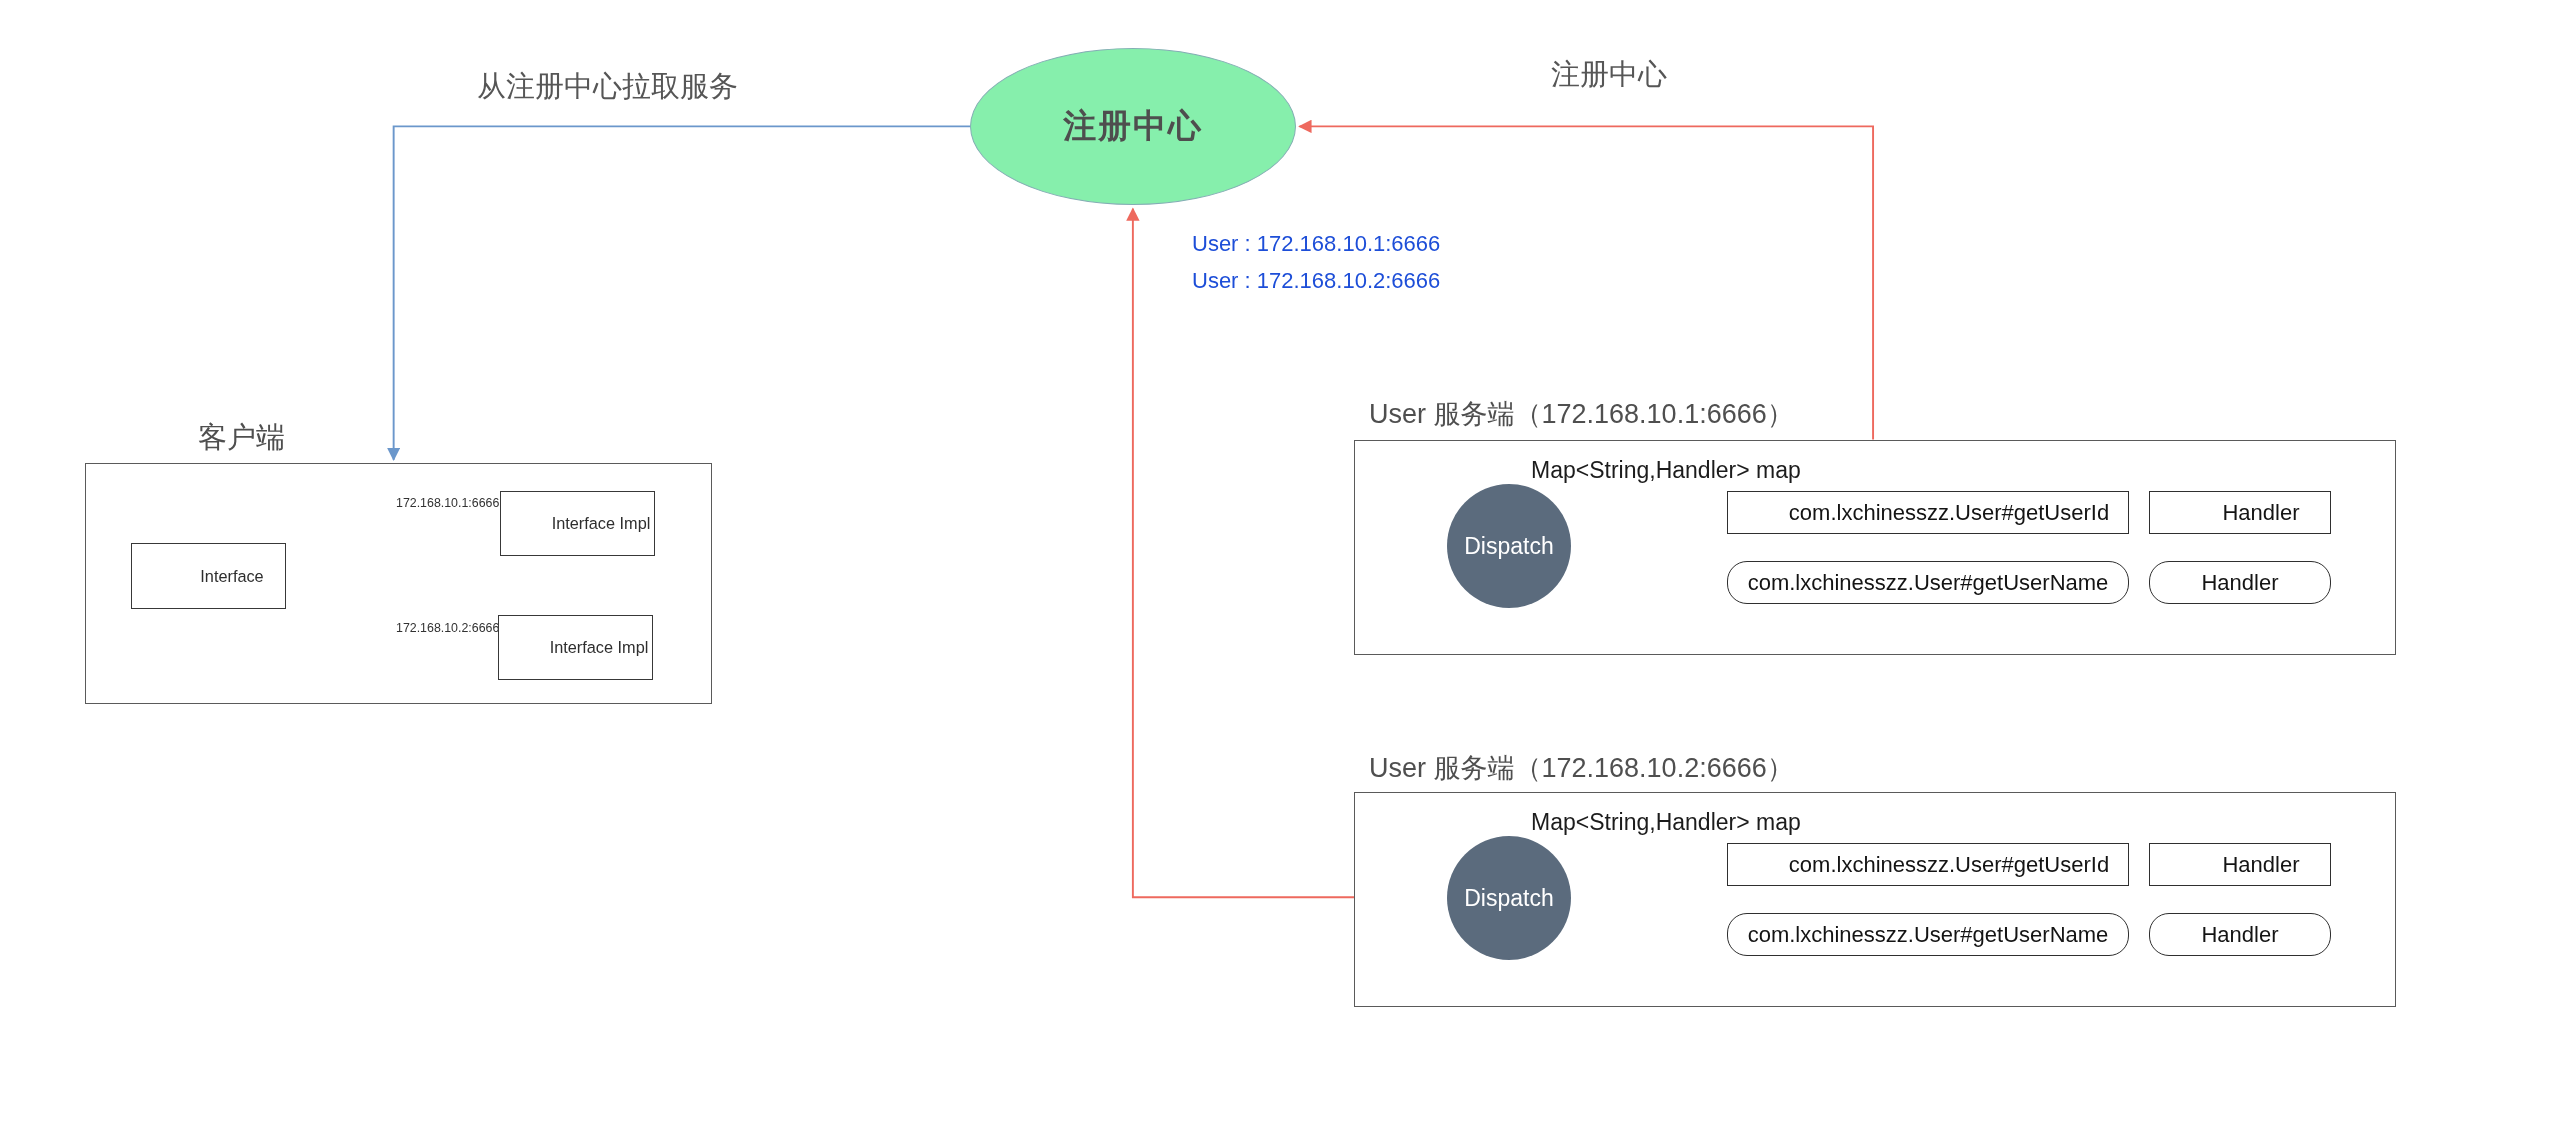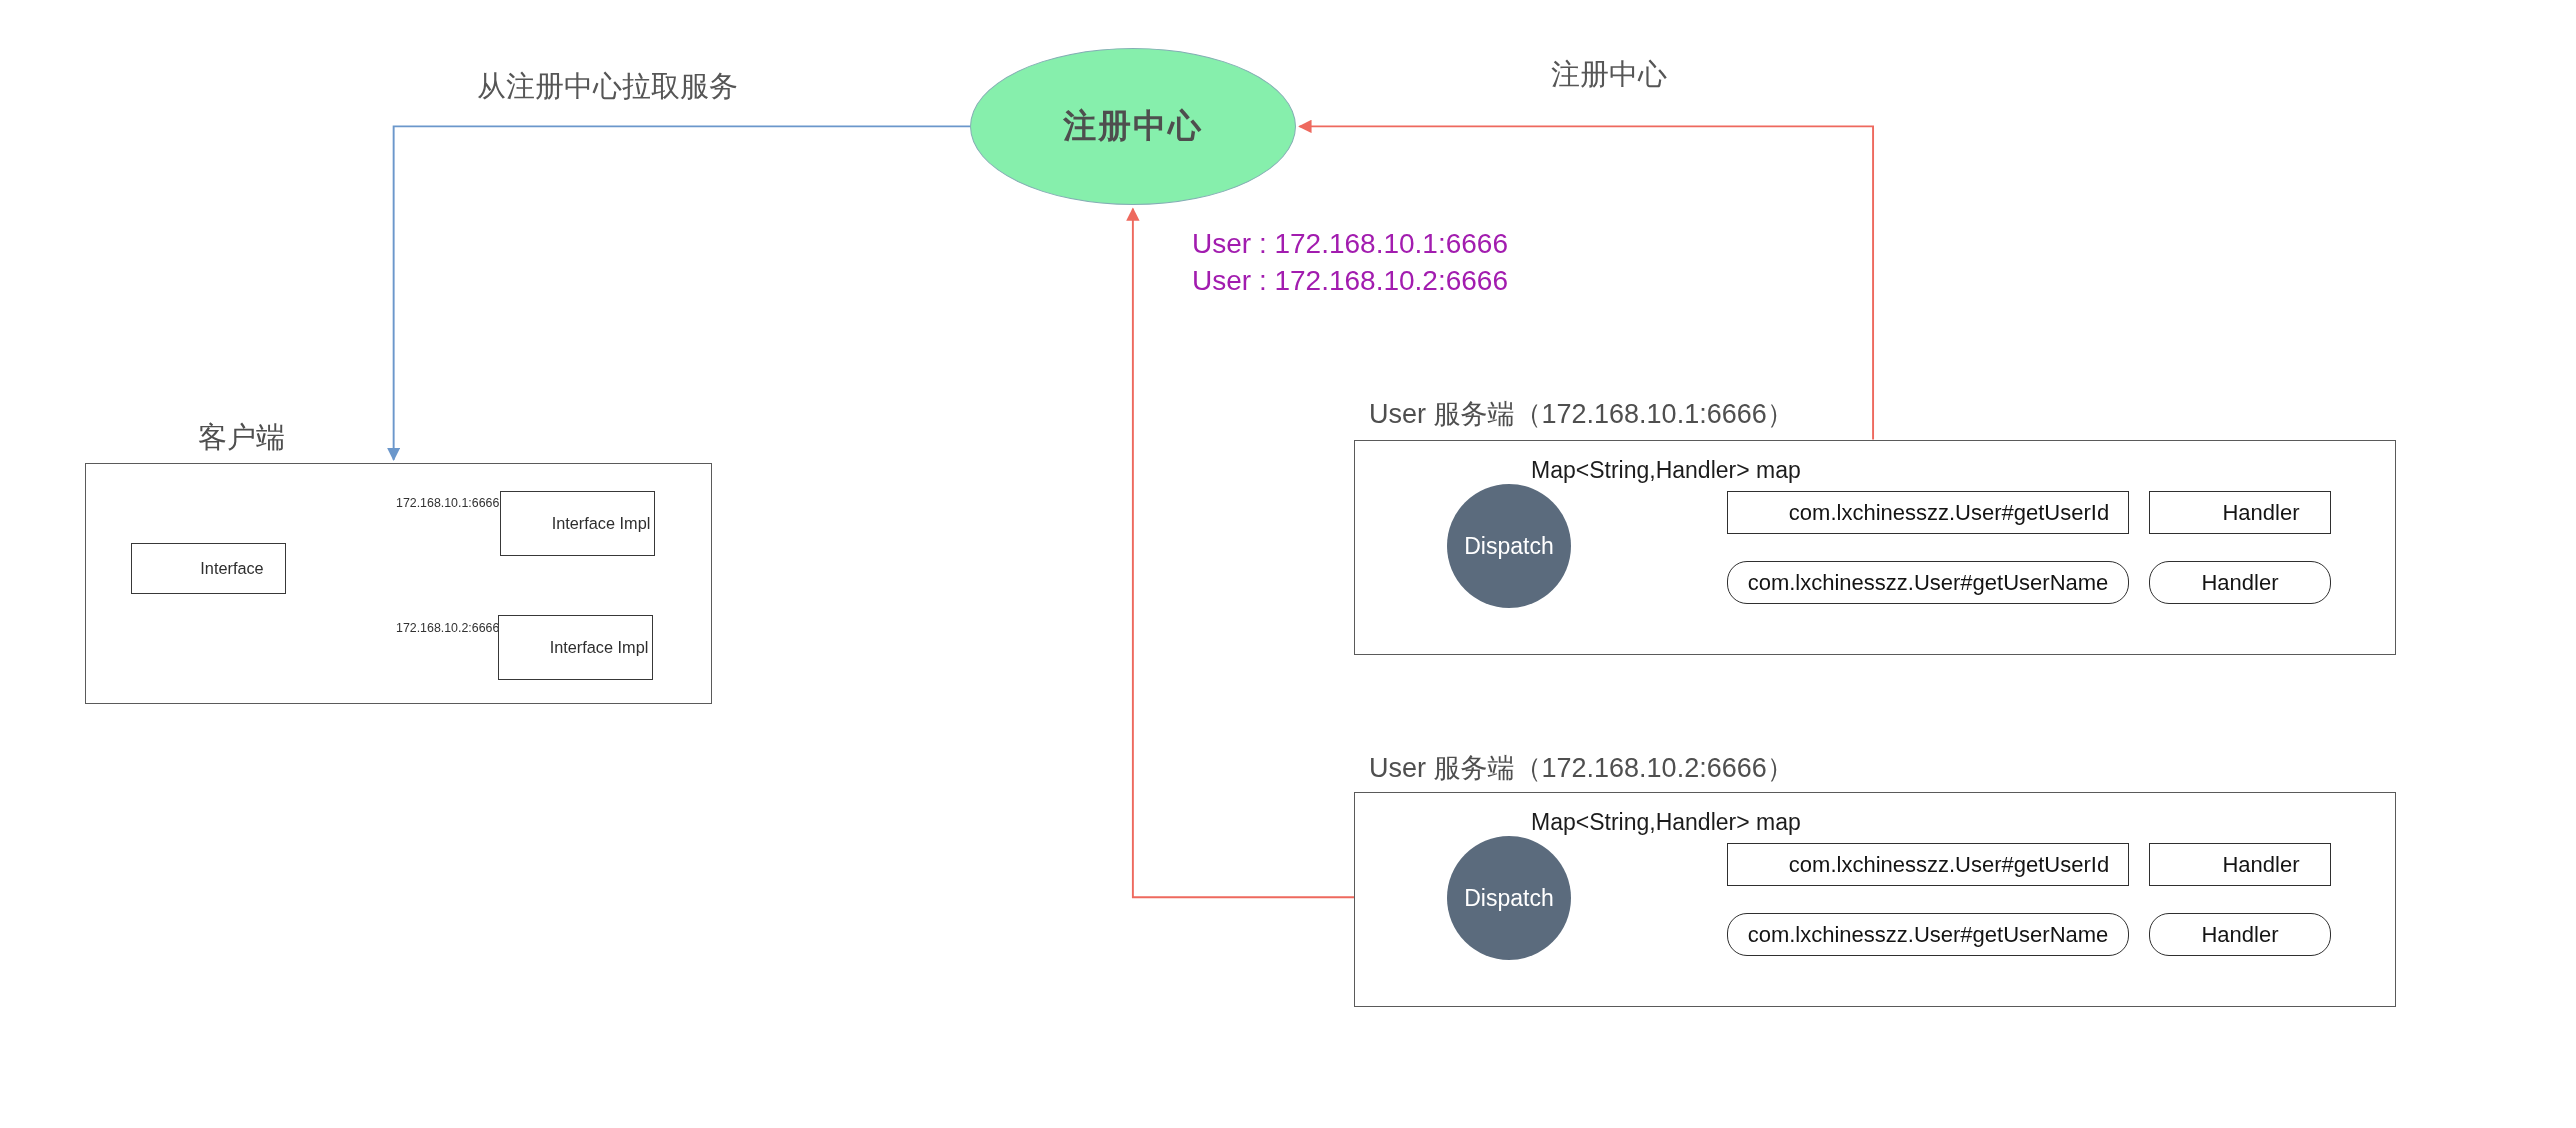--- a/index.html
+++ b/index.html
@@ -31,22 +31,22 @@
     font-size: 29px;
     color: #565656;
     white-space: nowrap;
   }
   .pull-label    { left: 477px;  top: 67px;  }
   .register-label{ left: 1551px; top: 55px;  }
 
   .registry-entries {
     left: 1192px;
     top: 230px;
-    font-size: 28px;
-    color: #a21caf;
+    font-size: 22px;
+    color: #1d4ed8;
   }
   .registry-entries .entry {
     line-height: 27px;
     margin-bottom: 9.6px;
     white-space: nowrap;
   }
 
   
   .registry-node {
     left: 970px;
@@ -91,21 +91,21 @@
     box-sizing: border-box;
     background: #ffffff;
     display: flex;
     align-items: center;
     justify-content: center;
     font-size: 16.3px;
     color: #2e2e2e;
     white-space: nowrap;
     padding-left: 47px;
   }
-  .interface-node { left: 45px;  top: 79px;  width: 155px; height: 51px; }
+  .interface-node { left: 45px;  top: 79px;  width: 155px; height: 66px; }
   .impl-node-1    { left: 414px; top: 27px;  width: 155px; height: 65px; }
   .impl-node-2    { left: 412px; top: 151px; width: 155px; height: 65px; }
   .ip-label {
     position: absolute;
     font-size: 12.4px;
     color: #323232;
     white-space: nowrap;
   }
   .ip-label-1 { left: 310px; top: 32px;  }
   .ip-label-2 { left: 310px; top: 157px; }

